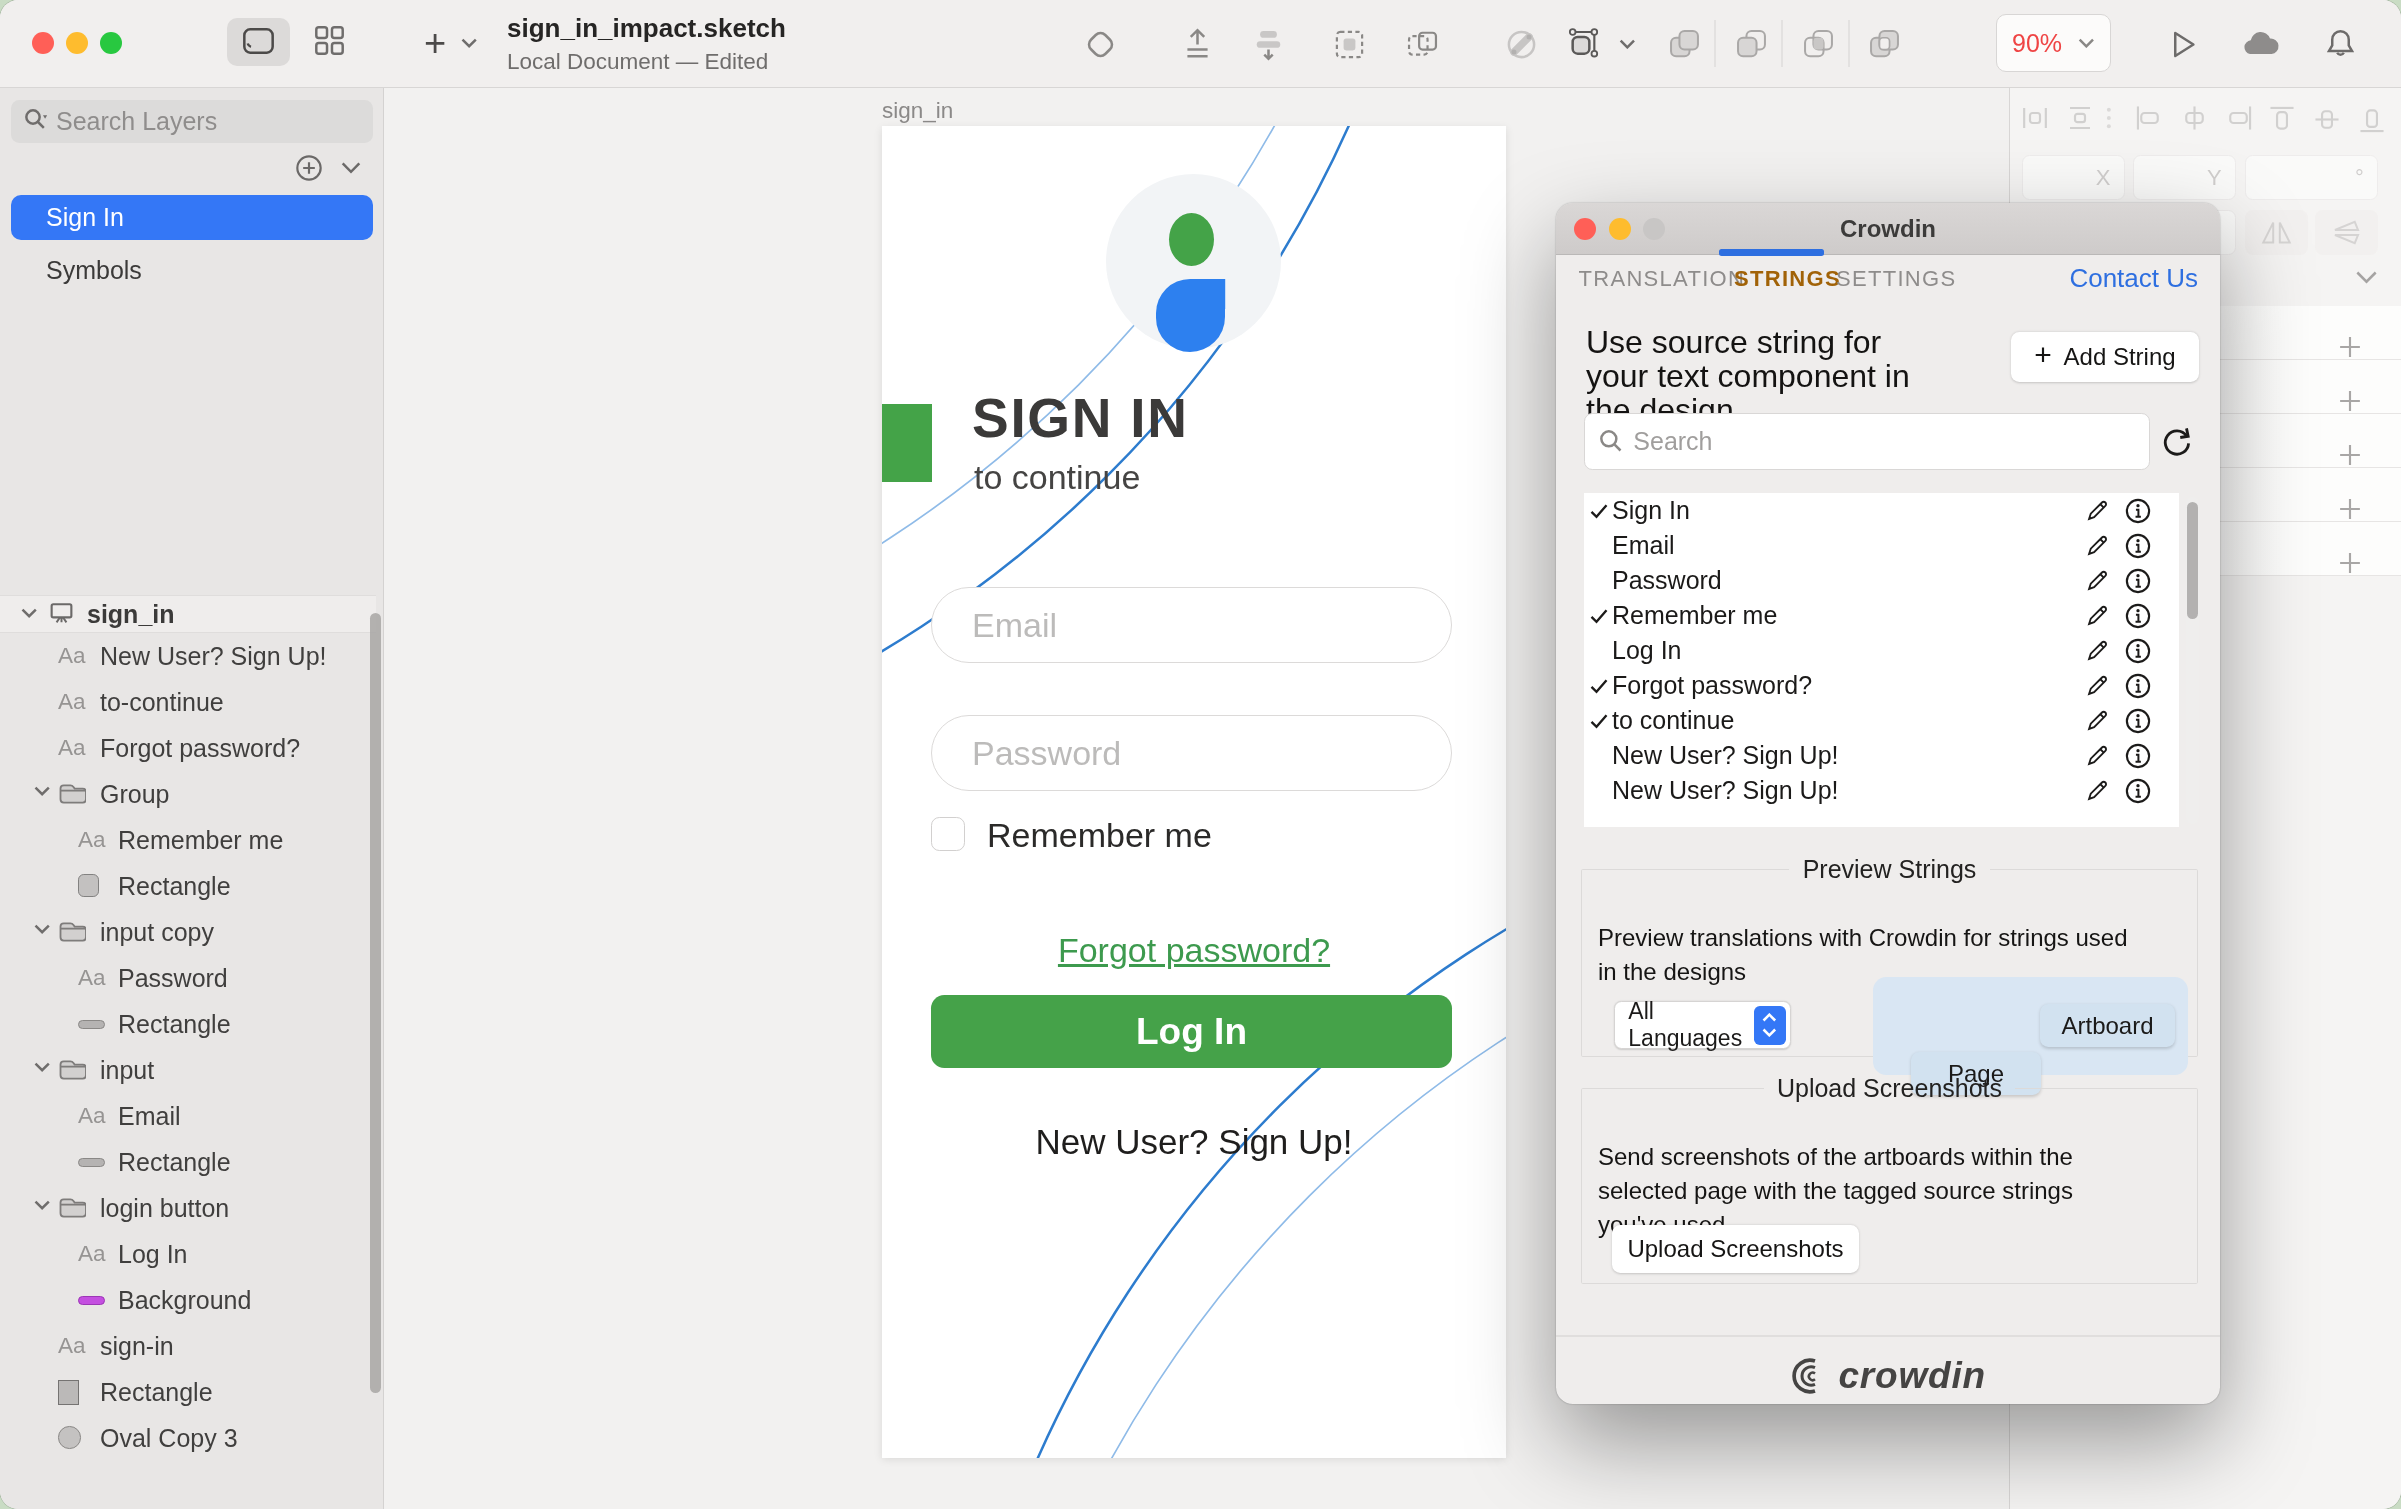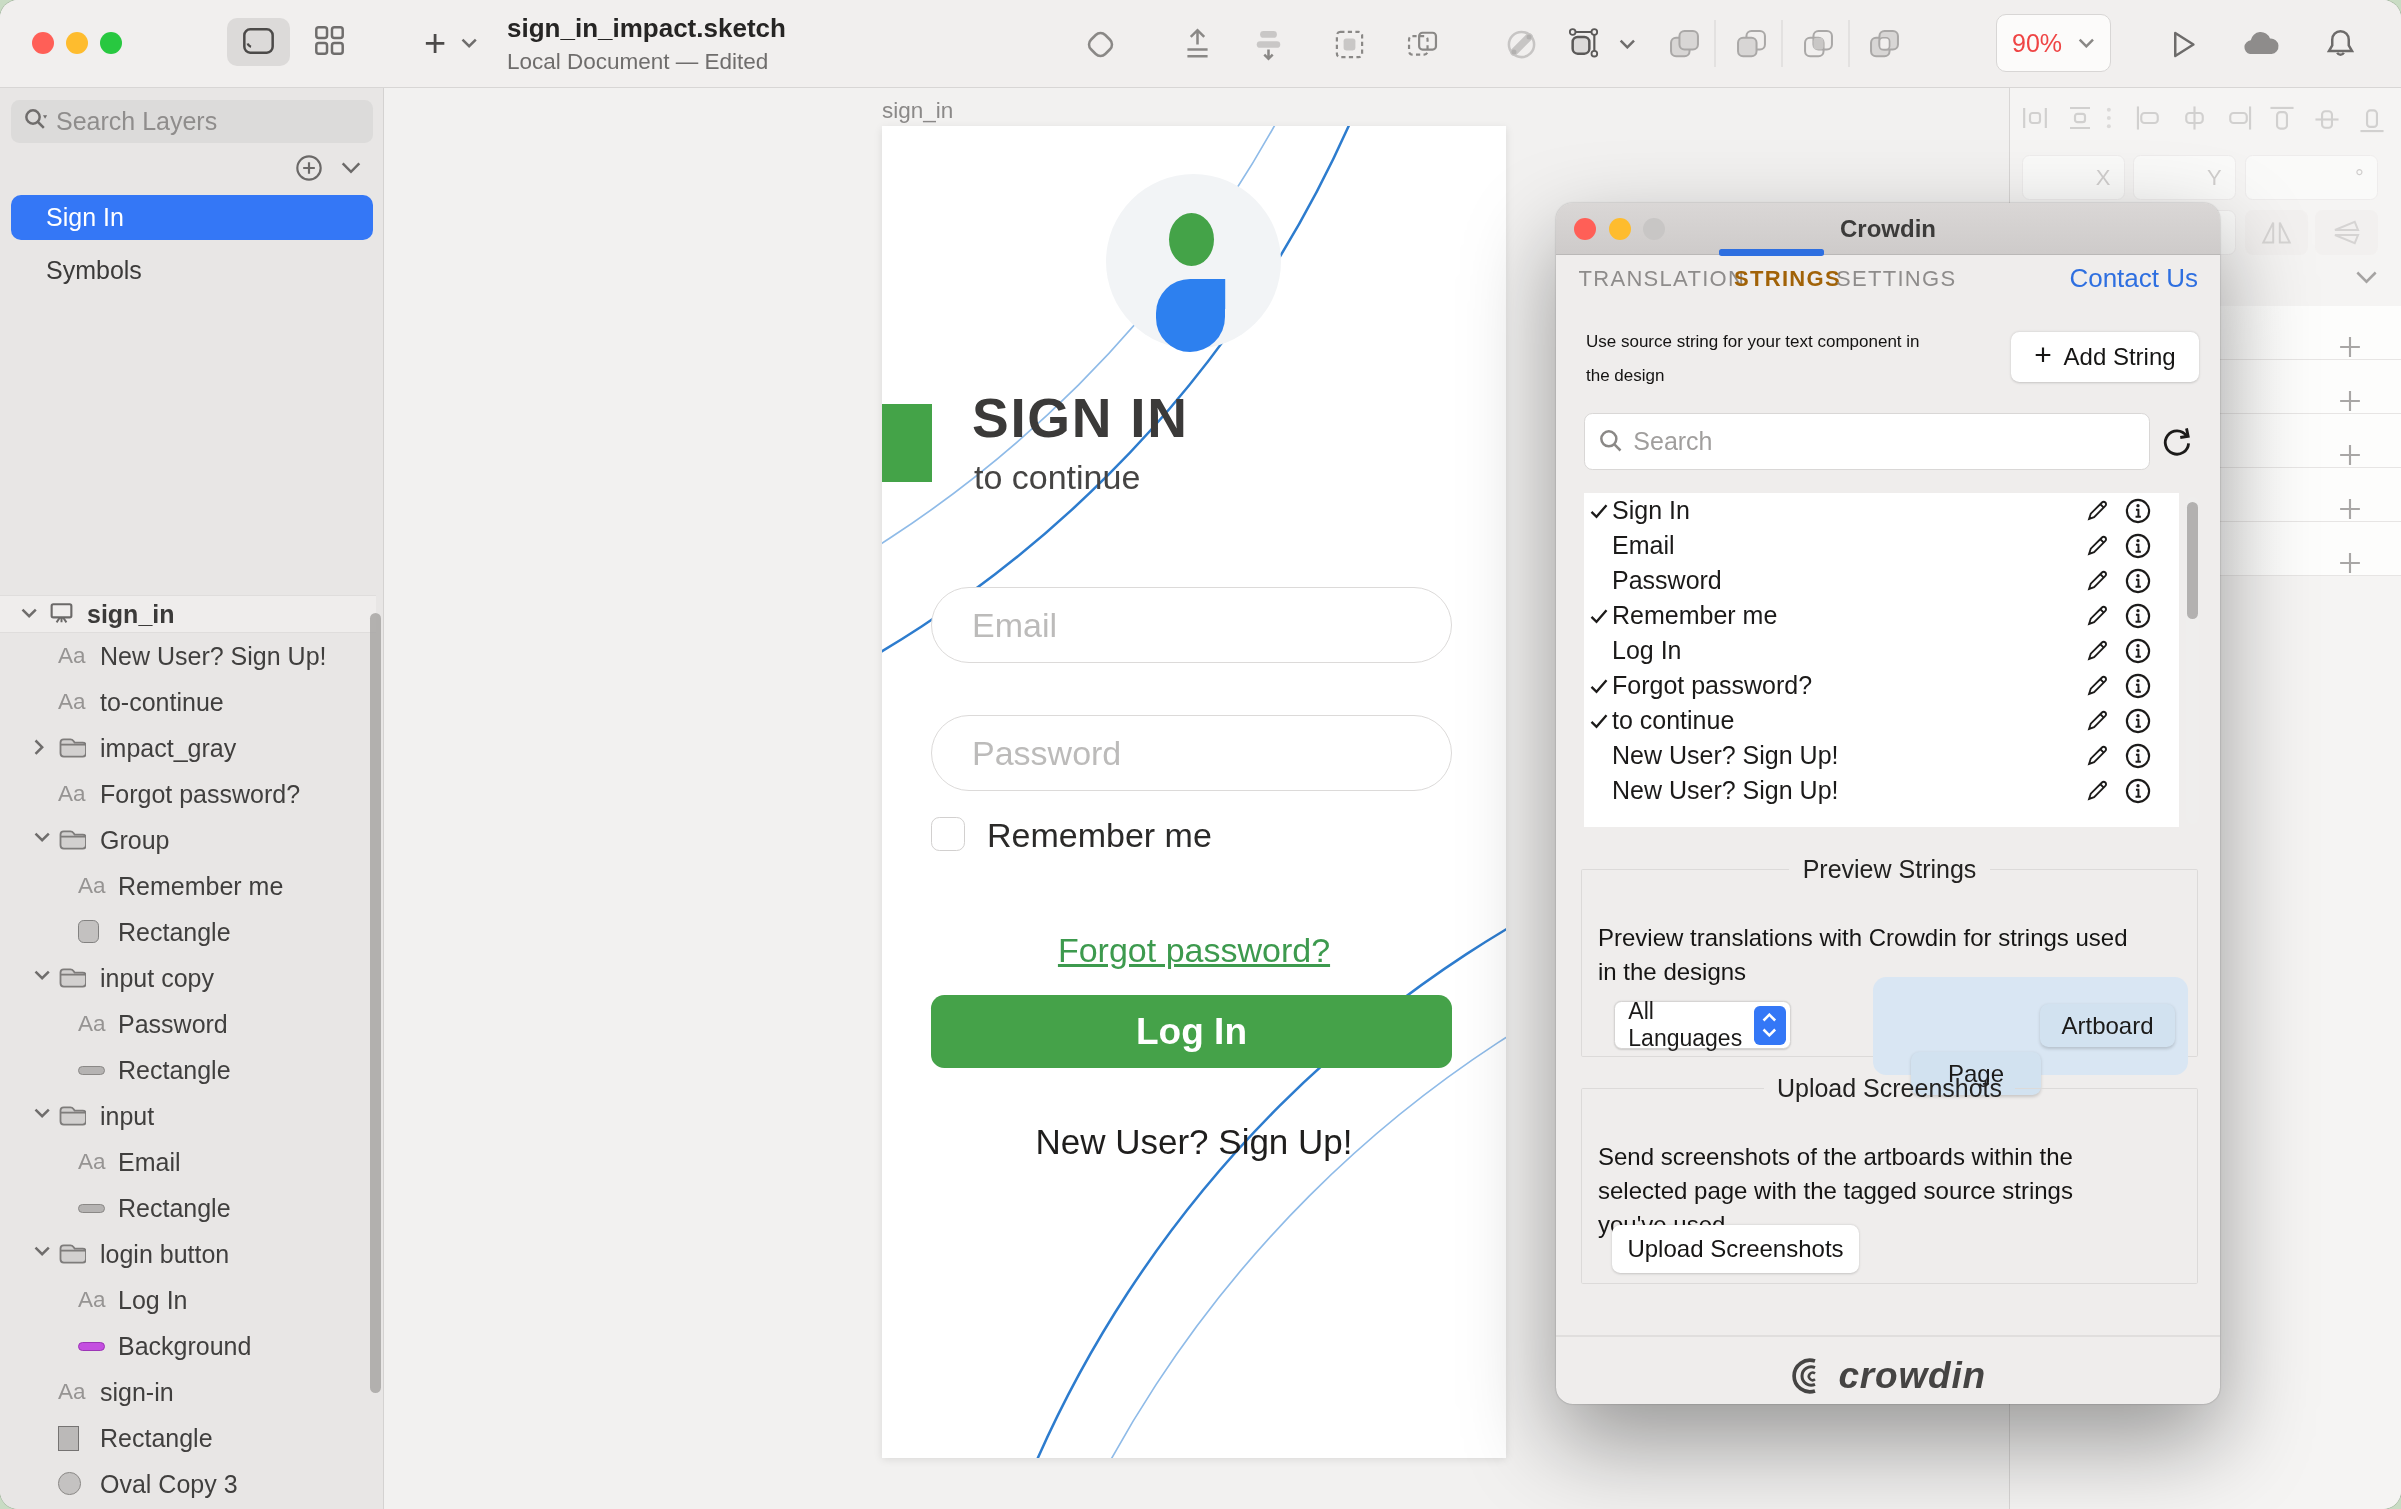--- a/index.html
+++ b/index.html
@@ -85,21 +85,21 @@
   .dialog { position:absolute; left:1556px; top:203px; width:664px; height:1201px; background:#efedec; border-radius:16.7px; box-shadow:0 38px 92px rgba(0,0,0,.38), 0 0 1.7px rgba(0,0,0,.35); z-index:10; overflow:hidden; }
   .dlg-titlebar { position:absolute; left:0; right:0; top:0; height:52px; background:linear-gradient(#dad7d6,#cecbca); border-bottom:1.7px solid #bab8b7; }
   .dlg-title { position:absolute; left:0; right:0; top:11.7px; text-align:center; font-size:24px; font-weight:600; color:#3c3b3a; }
   .dlg-traffic { position:absolute; top:15px; width:22px; height:22px; border-radius:50%; }
   .dt-red{ left:18.3px; background:#ff5f57;} .dt-yellow{ left:53px; background:#febc2e;} .dt-gray{ left:87px; background:#c8c6c5;}
   .tab-indicator { position:absolute; left:163px; top:46px; width:105px; height:6.7px; background:#2e6fe0; border-radius:2.5px; }
   .dlg-tab { position:absolute; top:63px; font-size:22px; letter-spacing:1.3px; color:#8e8c8b; }
   .dlg-tab.active { color:#a16207; font-weight:700; }
   .tab-0{ left:22.5px; } .tab-1{ left:178px; } .tab-2{ left:280px; }
   .contact { position:absolute; right:22px; top:60px; font-size:26px; color:#2e6fe0; }
-  .instruction { position:absolute; left:30px; top:122px; width:342px; font-size:17px; line-height:34px; color:#141312; }
+  .instruction { position:absolute; left:30px; top:122px; width:342px; font-size:32px; line-height:34px; color:#141312; }
   .add-btn { position:absolute; left:455px; top:129px; width:188px; height:50px; background:#ffffff; border-radius:8.3px; box-shadow:0 0.8px 2.5px rgba(0,0,0,.18); display:flex; align-items:center; justify-content:center; font-size:24px; color:#161514; }
   .add-btn .plus { font-size:30px; font-weight:300; margin-right:11.7px; margin-top:-3.3px; }
   .dlg-search { position:absolute; left:28px; top:210px; width:566px; height:57px; background:#fff; border:1.7px solid #d9d7d6; border-radius:8.3px; display:flex; align-items:center; padding:0 13.3px; }
   .dlg-search input { border:none; outline:none; font-size:25px; color:#1b1a19; width:100%; margin-left:10px; font-family:inherit; background:transparent; }
   .dlg-search input::placeholder { color:#a09e9d; }
   .refresh { position:absolute; left:603px; top:222px; }
   .str-list { position:absolute; left:28px; top:290px; width:595px; height:334px; background:#ffffff; overflow:hidden; }
   .str-row { position:relative; height:35px; }
   .str-row .check { position:absolute; left:5px; top:8.3px; }
   .str-row .lbl { position:absolute; left:28px; top:3.3px; font-size:25px; color:#1b1a19; white-space:nowrap; }
@@ -313,30 +313,20 @@
     <div class="layer-list">
         <div class="layer-row i1">
           <span class="aa">Aa</span>
           <span class="lbl">New User? Sign Up!</span>
         </div>
         <div class="layer-row i1">
           <span class="aa">Aa</span>
           <span class="lbl">to-continue</span>
         </div>
         <div class="layer-row i1">
-          <span class="chev"><svg width="11.7" height="18.3" viewBox="0 0 14 22">
-              <path d="M3 3 l8 8 -8 8" fill="none" stroke="#6f6d6c" stroke-width="3"></path>
-            </svg></span>
-          <span class="lico"><svg width="28" height="23" viewBox="0 0 34 28">
-              <path d="M3 8 q0-4 4-4 h8 q2.4 0 3.8 2 l1.4 2 h9.8 q4 0 4 4 v9 q0 4-4 4 H7 q-4 0-4-4 z" fill="#d2d0cf" stroke="#7e7c7b" stroke-width="2.2"></path>
-              <path d="M3 10.5 h31" stroke="#7e7c7b" stroke-width="2.2"></path>
-            </svg></span>
-          <span class="lbl">impact_gray</span>
-        </div>
-        <div class="layer-row i1">
           <span class="aa">Aa</span>
           <span class="lbl">Forgot password?</span>
         </div>
         <div class="layer-row i1">
           <span class="chev"><svg width="18.3" height="11.7" viewBox="0 0 22 14">
               <path d="M3 3 l8 8 8-8" fill="none" stroke="#6f6d6c" stroke-width="3"></path>
             </svg></span>
           <span class="lico"><svg width="28" height="23" viewBox="0 0 34 28">
               <path d="M3 8 q0-4 4-4 h8 q2.4 0 3.8 2 l1.4 2 h9.8 q4 0 4 4 v9 q0 4-4 4 H7 q-4 0-4-4 z" fill="#d2d0cf" stroke="#7e7c7b" stroke-width="2.2"></path>
               <path d="M3 10.5 h31" stroke="#7e7c7b" stroke-width="2.2"></path>

